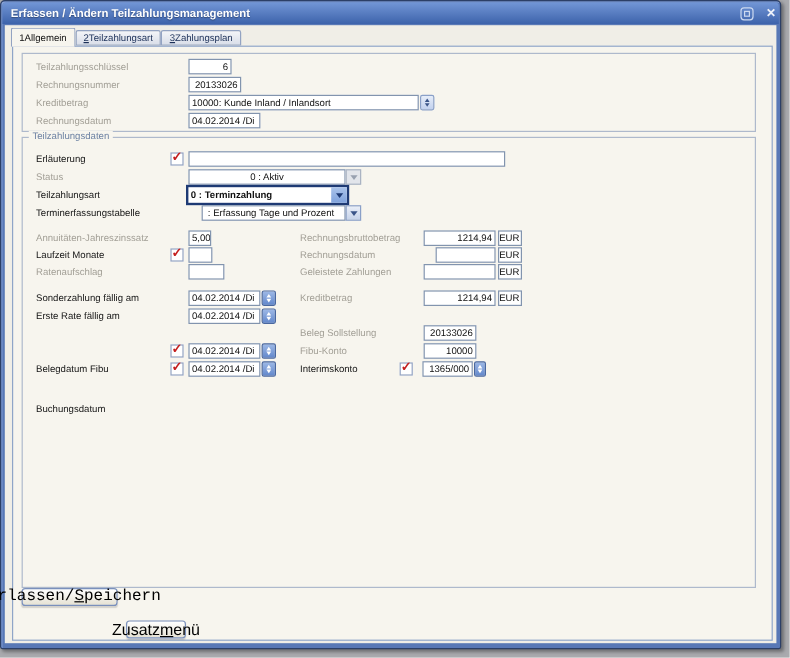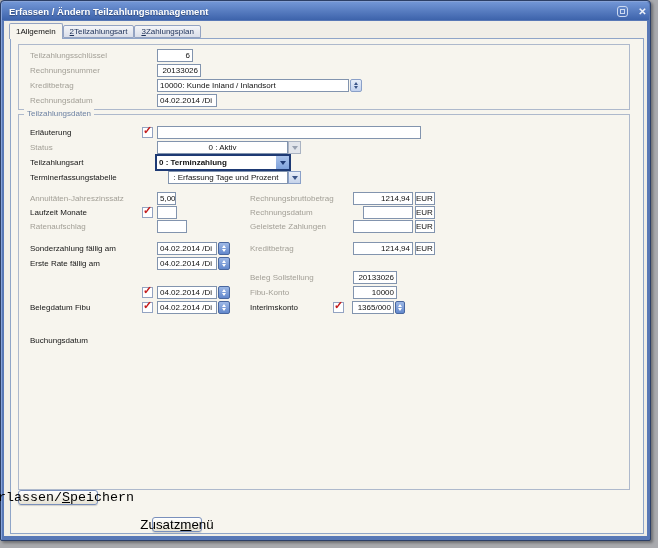--- a/index.html
+++ b/index.html
@@ -209,20 +209,20 @@
         <i class="dn"></i>
       </div>
   </div>
 
   <div>
     <button class="btn" style="left:18px;top:490px;width:80px;font-family:Liberation Mono, monospace;">
         <span>Verlassen/</span>
         <span class="key">S</span>
         <span>peichern</span>
       </button>
-    <button class="btn" style="left:105px;top:517px;width:50px;margin-left:47px;">
+    <button class="btn" style="left:105px;top:517px;width:50px;">
         <span>Zusatz</span>
         <span class="key">m</span>
         <span>enü</span>
       </button>
   </div>
 
 </div>
 
 </body></html>

